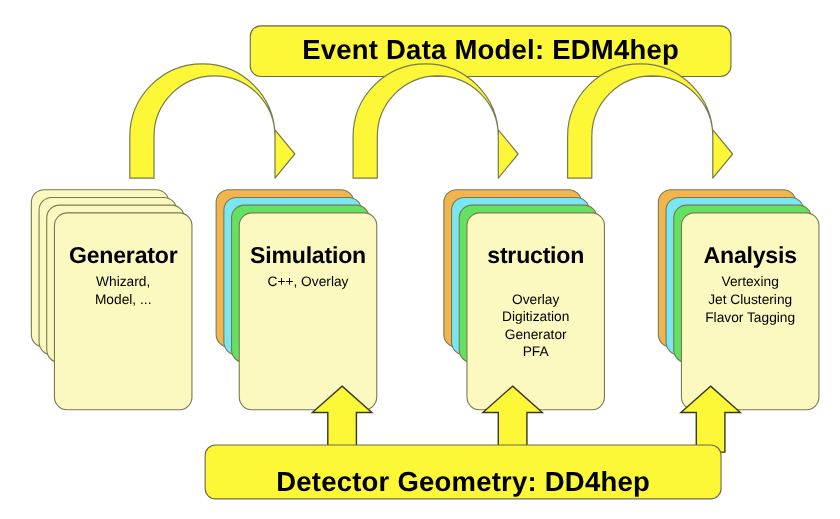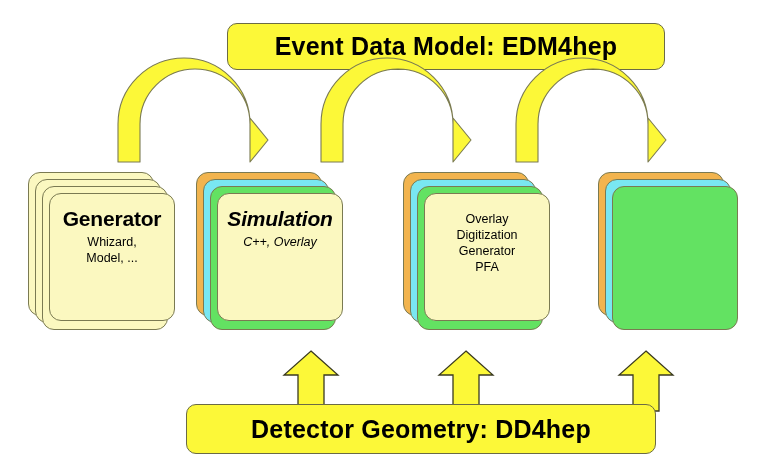--- a/index.html
+++ b/index.html
@@ -42,20 +42,21 @@
     height: 47px;
     font-size: 25px;
     margin-left: 40px;
   }
   #banner-bottom {
     left: 186px;
     top: 404px;
     width: 470px;
     height: 50px;
     font-size: 25px;
+    align-items: flex-end;
   }
 
   
   .stack {
     position: absolute;
     width: 160px;
     height: 170px;
   }
   .layer {
     position: absolute;
@@ -67,46 +68,46 @@
   }
   .layer.l0 { left: 0px;  top: 0px;  }
   .layer.l1 { left: 7px;  top: 7px;  }
   .layer.l2 { left: 14px; top: 14px; }
 
   .card-front {
     position: absolute;
     left: 21px;
     top: 21px;
     width: 126px;
-    height: 128px;
+    height: 180px;
     border: 1.1px solid #7a7a52;
     border-radius: 12px;
     background: #FBF8C0;
     box-sizing: border-box;
     display: flex;
     flex-direction: column;
     align-items: center;
-    padding-top: 14px;
+    padding-top: 28px;
   }
   .card-title {
     font-size: 21px;
     font-weight: bold;
     color: #000;
     text-align: center;
     line-height: 1.04;
     letter-spacing: -0.2px;
   }
   .card-sub {
     margin-top: 4px;
     font-size: 12.5px;
     color: #000;
     text-align: center;
     line-height: 1.32;
   }
-  .card-sub.tight { margin-top: 3px; line-height: 1.28; }
+  .card-sub.tight { margin-top: 20px; line-height: 1.28; }
 
   
   .c-pale   { background: #FBF8C0; }
   .c-orange { background: #F2B44E; }
   .c-cyan   { background: #79E7F2; }
   .c-green  { background: #63E262; }
 
   
   .arc, .uparrow {
     position: absolute;
@@ -148,54 +149,65 @@
       <div class="card-title">
         <div>Generator</div>
       </div>
       <div class="card-sub">
         <div>Whizard,</div>
         <div>Model, ...</div>
       </div>
     </div>
   </div>
 
-  <div class="stack" id="stack-simulation" style="left:196px; top:172px;font-style:italic;">
+  <div class="stack" id="stack-simulation" style="left:196px; top:172px;">
     <div class="layer l0 c-orange"></div>
     <div class="layer l1 c-cyan"></div>
     <div class="layer l2 c-green"></div>
     <div class="card-front">
       <div class="card-title">
         <div>Simulation</div>
       </div>
       <div class="card-sub">
         <div>C++, Overlay</div>
       </div>
     </div>
   </div>
 
   <div class="stack" id="stack-reconstruction" style="left:403px; top:172px;">
     <div class="layer l0 c-orange"></div>
     <div class="layer l1 c-cyan"></div>
     <div class="layer l2 c-green"></div>
     <div class="card-front">
       <div class="card-title">
+        <div>struction</div>
       </div>
       <div class="card-sub tight">
         <div>Overlay</div>
         <div>Digitization</div>
         <div>Generator</div>
         <div>PFA</div>
       </div>
     </div>
   </div>
 
   <div class="stack" id="stack-analysis" style="left:598px; top:172px;">
     <div class="layer l0 c-orange"></div>
     <div class="layer l1 c-cyan"></div>
     <div class="layer l2 c-green"></div>
+    <div class="card-front">
+      <div class="card-title">
+        <div>Analysis</div>
+      </div>
+      <div class="card-sub">
+        <div>Vertexing</div>
+        <div>Jet Clustering</div>
+        <div>Flavor Tagging</div>
+      </div>
+    </div>
   </div>
 
   <div class="uparrow" style="left:283px; top:350px;">
     <svg width="56" height="62" viewBox="0 0 56 62">
       <path d="M 28,1 L 55,25 L 41,25 L 41,61 L 15,61 L 15,25 L 1,25 Z" fill="#FCF838" stroke="#3a3a20" stroke-width="1.3" stroke-linejoin="miter"></path>
     </svg>
   </div>
 
   <div class="uparrow" style="left:438px; top:350px;">
     <svg width="56" height="62" viewBox="0 0 56 62">

